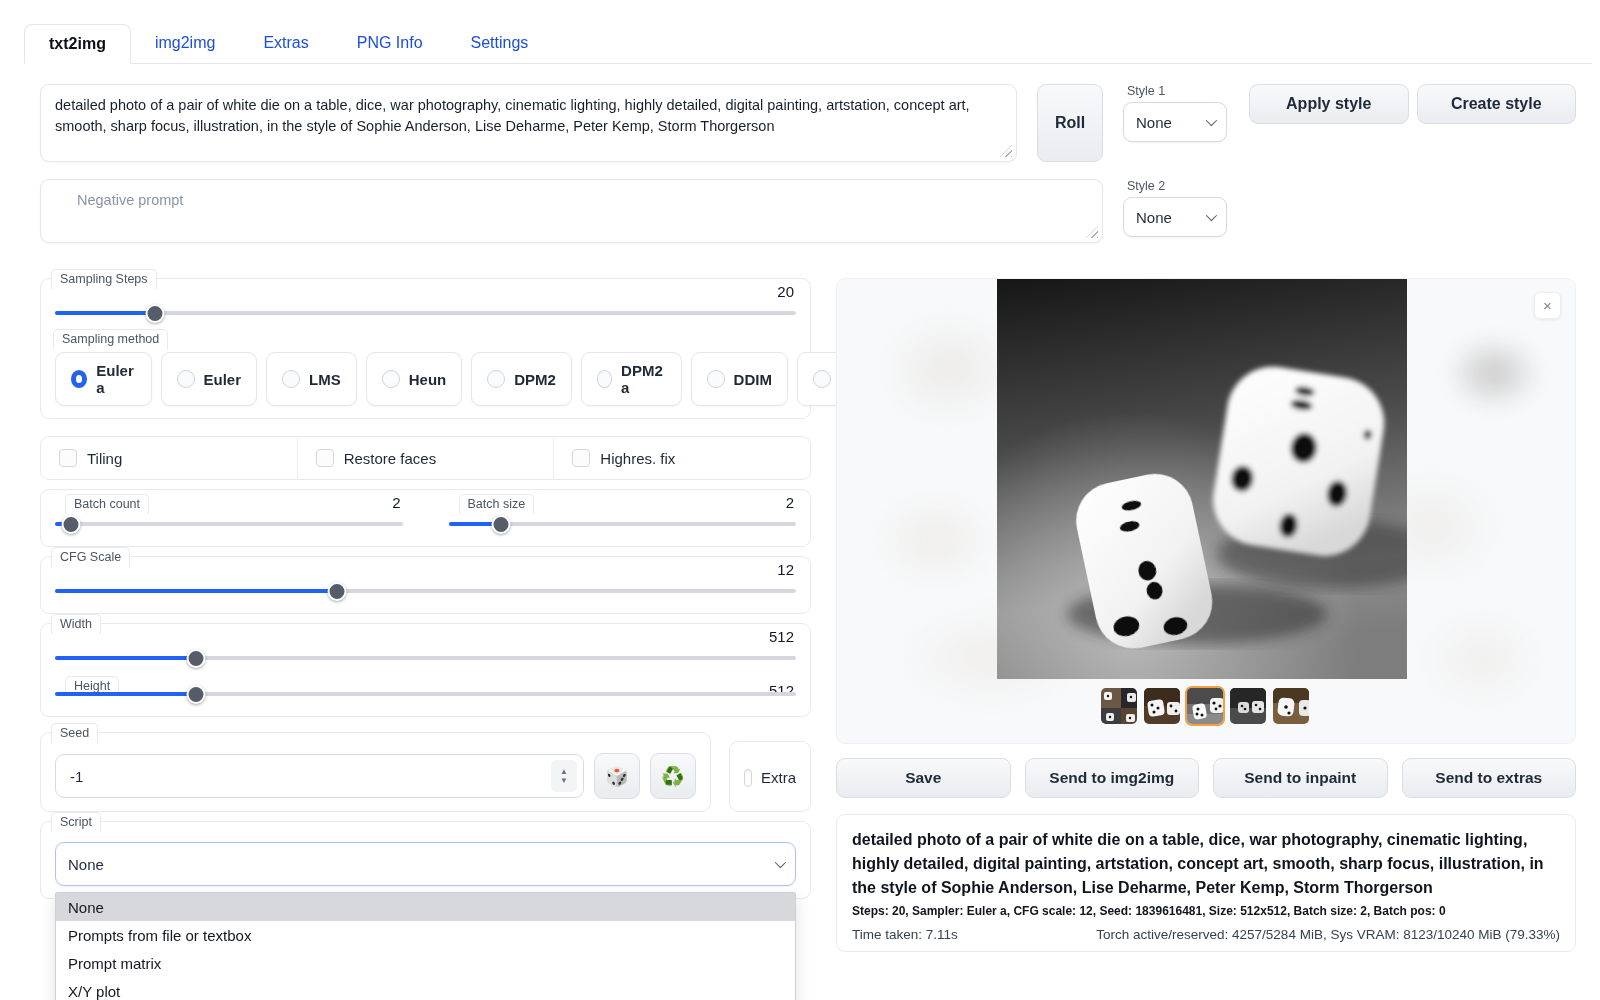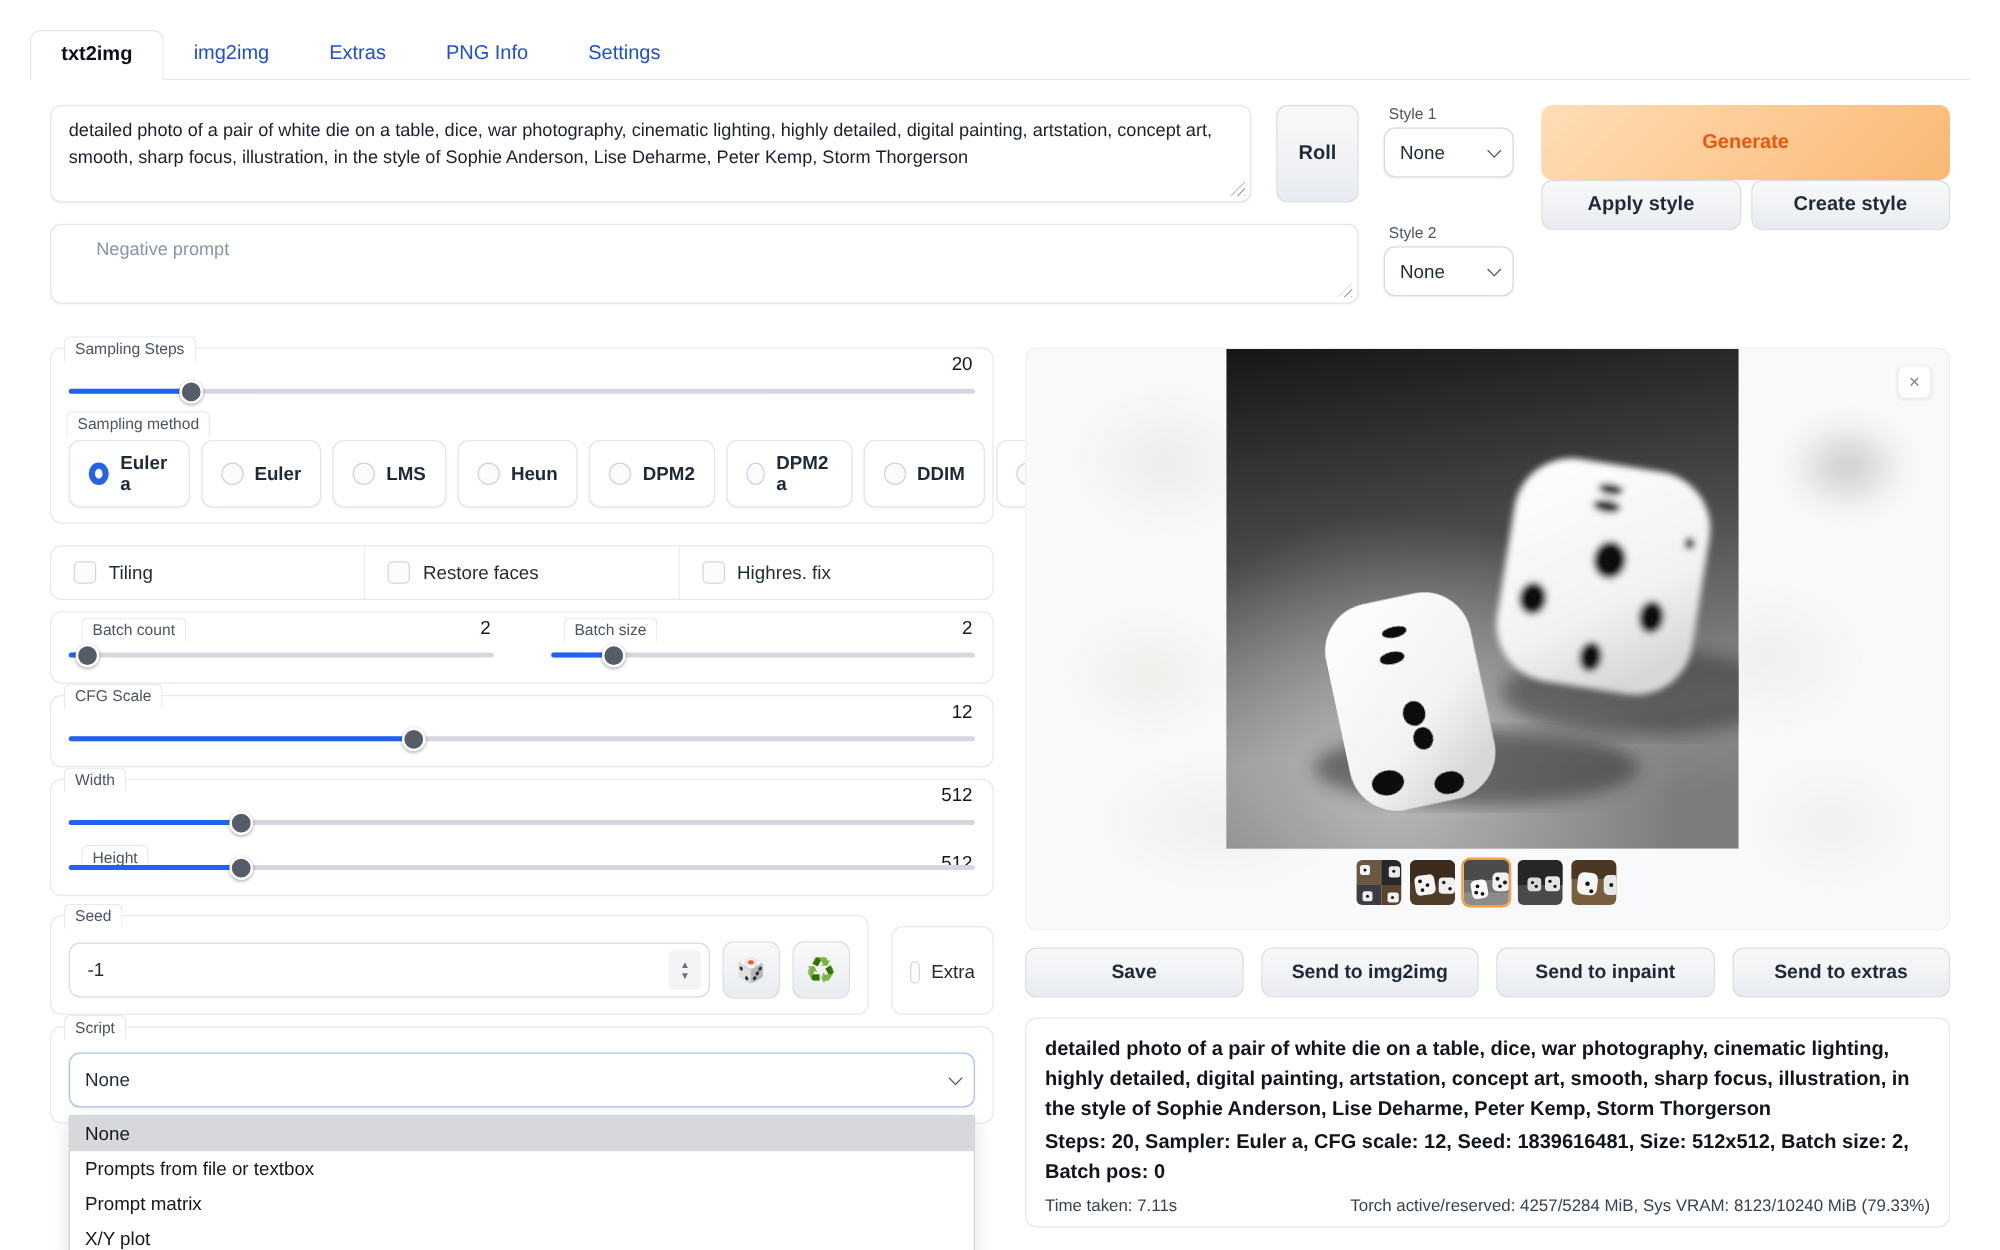--- a/index.html
+++ b/index.html
@@ -1,18 +1,18 @@
 <!DOCTYPE html>
 <html><head>
 <meta charset="utf-8">
 <style>
   * { margin:0; padding:0; box-sizing:border-box; }
   html,body { width:1600px; height:1000px; background:#fff; overflow:hidden;
     font-family:"Liberation Sans", sans-serif; color:#1f2937; }
-  .app { position:absolute; left:24px; top:24px; right:24px; }
+  .app { position:absolute; left:24px; top:24px; right:8px; }
 
   
   .tabbar { display:flex; border-bottom:1px solid #e5e7eb; }
   .tab { padding:10px 24px; font-size:16px; color:#1d4ed8; cursor:pointer; }
   .tab.active { color:#0b0f19; font-weight:700; background:#fff;
     border:1px solid #e2e5ea; border-bottom:1px solid #fff; border-radius:8px 8px 0 0; margin-bottom:-1px; }
 
   .content { padding:20px 16px 0 16px; }
 
   
@@ -126,21 +126,21 @@
   .thumbs { position:absolute; left:262px; top:407px; display:flex; gap:3px; align-items:center; }
   .thumb { width:40px; height:40px; border-radius:7px; overflow:hidden; border:2px solid transparent; cursor:pointer; }
   .thumb.sel { border-color:#f59e42; }
   .thumb svg { display:block; }
 
   .outbtns { display:flex; gap:14px; margin-top:14px; }
   .outbtns .btn { flex:1; height:40px; font-size:15.5px; }
 
   .infopanel { margin-top:16px; border:1px solid #e7e9ee; border-radius:9px; padding:13px 15px 9px; }
   .info-prompt { font-size:16px; font-weight:600; color:#10151d; line-height:1.5; }
-  .info-params { font-size:16px; font-weight:600; color:#10151d; line-height:1.5; margin-top:2px; }
+  .info-params { font-size:12px; font-weight:600; color:#10151d; line-height:1.5; margin-top:2px; }
   .info-footer { display:flex; justify-content:space-between; margin-top:7px;
     font-size:13.5px; color:#374151; }
 </style>
 </head>
 <body>
 
 <div class="app">
 
   <div class="tabbar">
     <div class="tab active">txt2img</div>
@@ -176,21 +176,20 @@
           <div class="style-block">
             <span class="mini-label">Style 2</span>
             <div class="select">
               <span>None</span>
               <span class="chev"></span>
             </div>
           </div>
         </div>
       </div>
       <div class="top-right">
-        <div class="generate-btn">Generate</div>
         <div class="style-actions">
           <div class="btn">Apply style</div>
           <div class="btn">Create style</div>
         </div>
       </div>
     </div>
 
     <div class="main">
 
       <div class="left-col">

